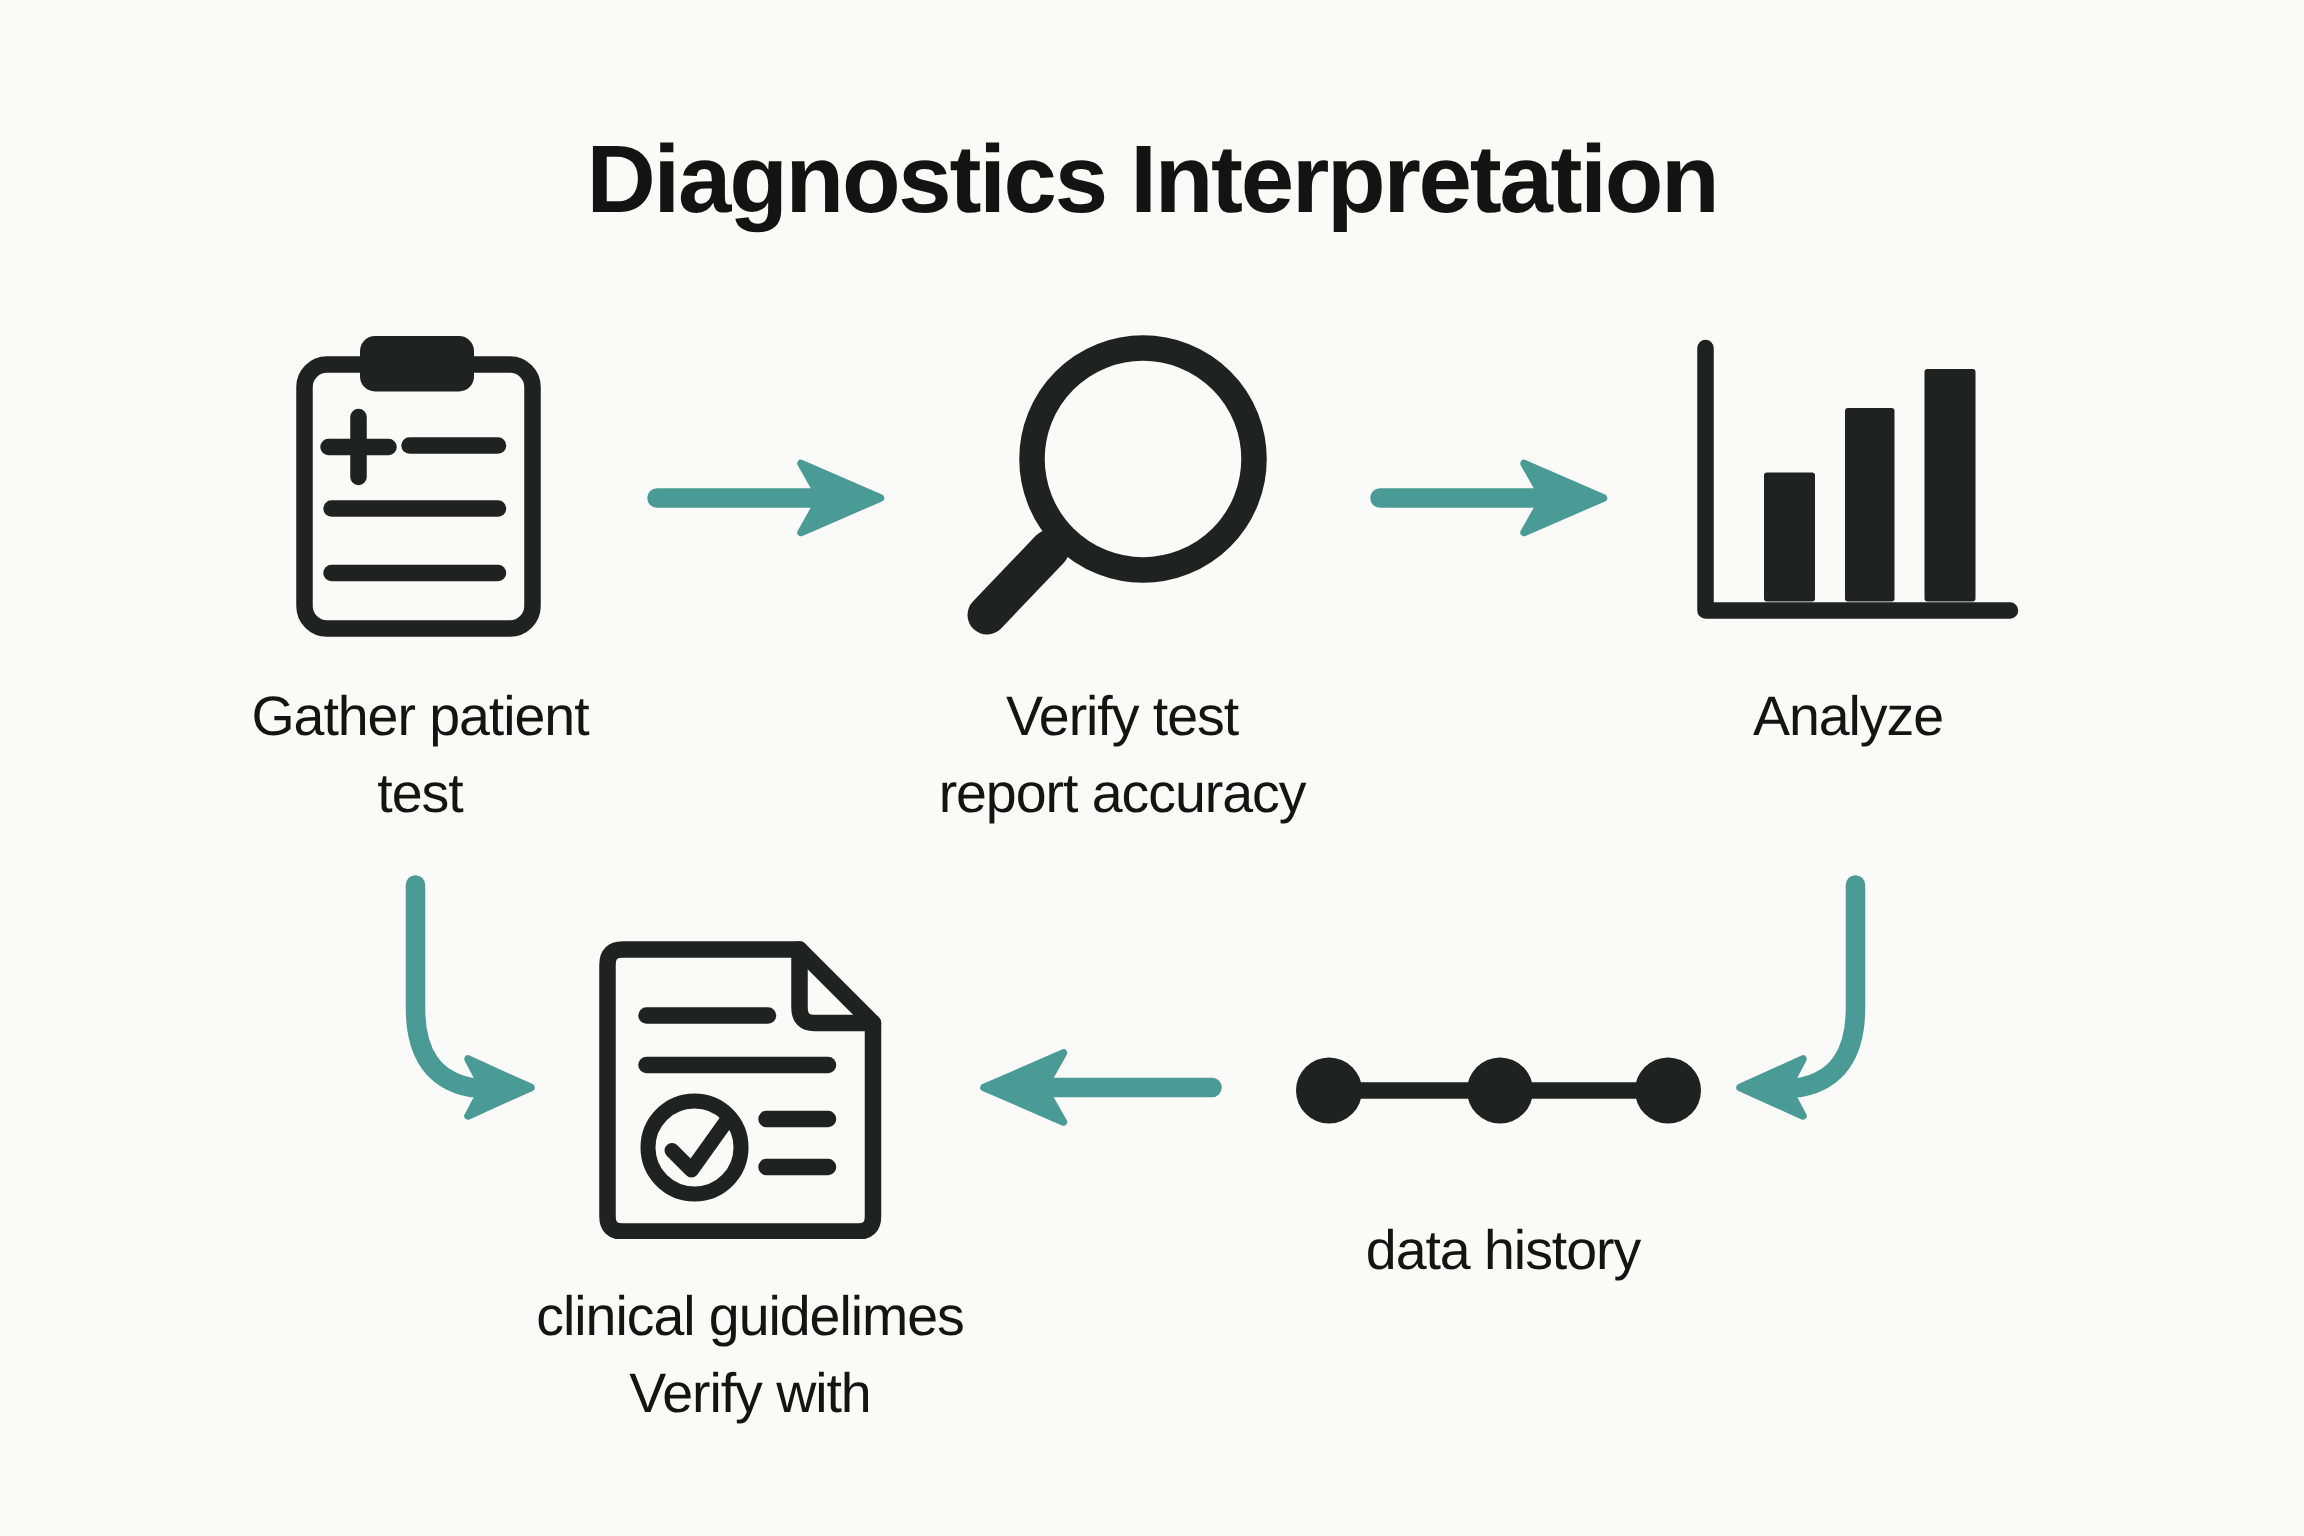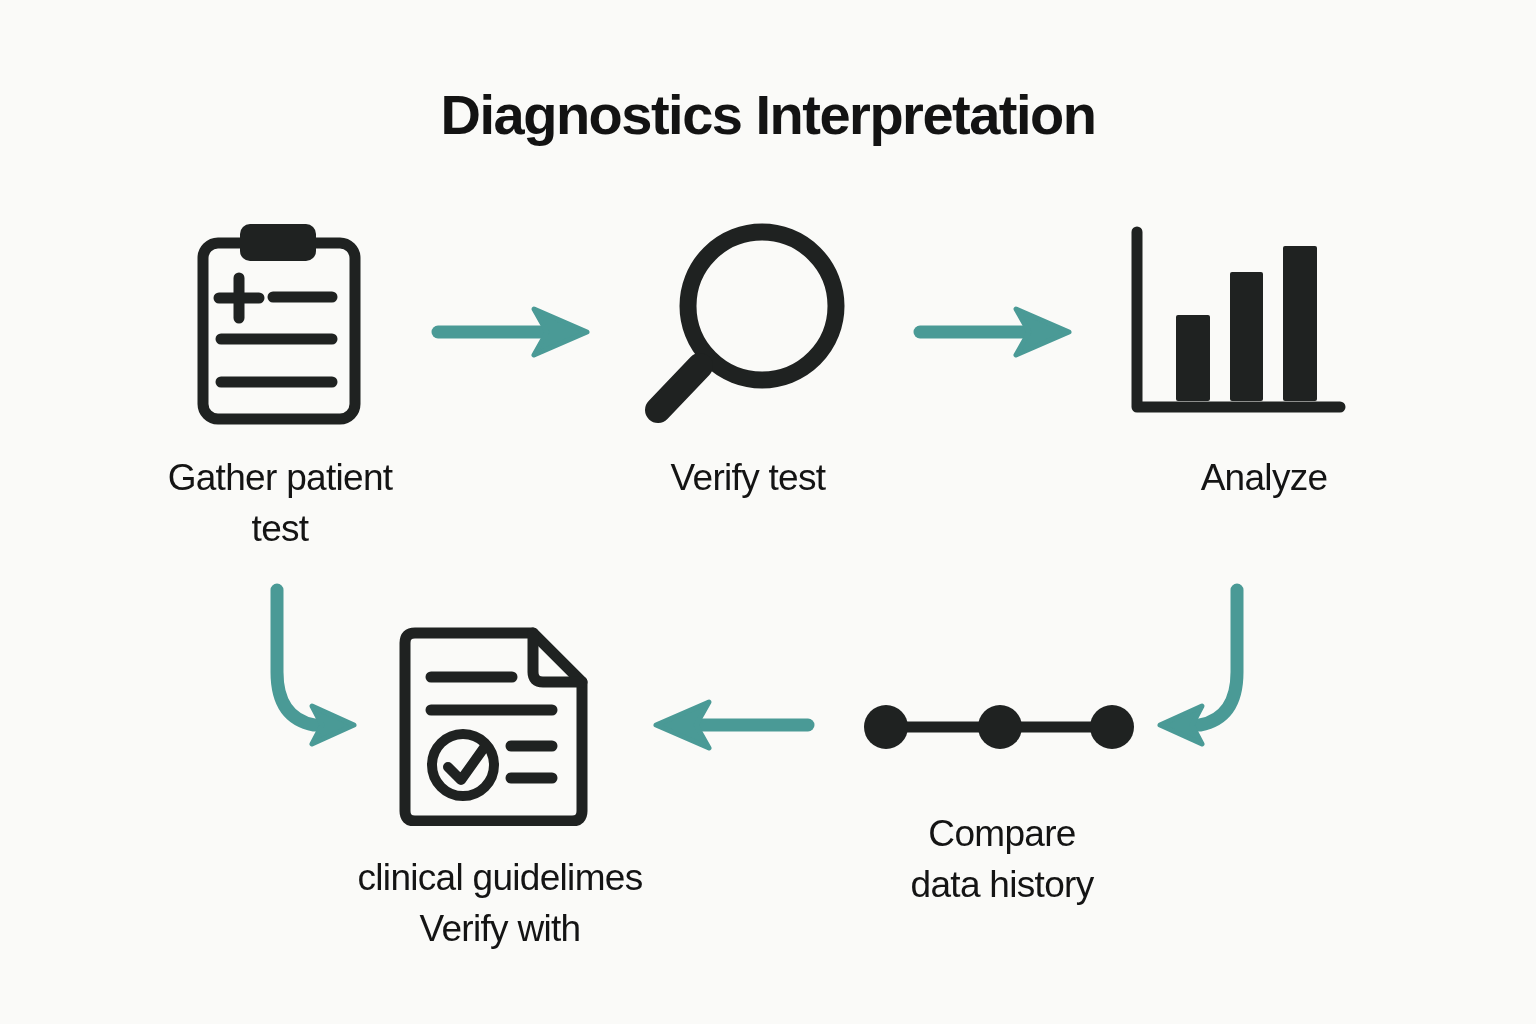--- a/index.html
+++ b/index.html
@@ -15,21 +15,21 @@
     width:1536px;height:1024px;
     background:var(--background);
     overflow:hidden;
     font-family:"Liberation Sans",sans-serif;
     color:var(--text);
   }
   .title{
     position:absolute;
     left:50%;top:82px;
     transform:translateX(-50%);
-    font-size:56px;
+    font-size:64px;
     font-weight:700;
     letter-spacing:-1.5px;
     color:#131313;
     white-space:nowrap;
   }
   .icon{position:absolute;color:var(--ink);}
   .arrow{position:absolute;color:var(--accent);}
   .icon svg,.arrow svg{display:block;width:100%;height:100%;}
   .stroke{fill:none;stroke:currentColor;stroke-linecap:round;stroke-linejoin:round;}
   .fill{fill:currentColor;stroke:none;}
@@ -40,21 +40,21 @@
     text-align:center;
     font-size:37px;
     font-weight:400;
     letter-spacing:-0.7px;
     line-height:1.38;
     color:var(--text);
     white-space:nowrap;
   }
   .l1{left:280px;top:452px;}
   .l2{left:748px;top:452px;}
-  .l3{left:1264px;top:452px;}
+  .l3{left:1232px;top:452px;}
   .l4{left:1002px;top:808px;}
   .l5{left:500px;top:852px;}
 </style>
 </head>
 <body>
 
 <div class="canvas">
 
   <div class="title">Diagnostics Interpretation</div>
 
@@ -141,28 +141,28 @@
     </svg>
   </div>
 
   <div class="label l1">
     <div>Gather patient</div>
     <div>test</div>
   </div>
 
   <div class="label l2">
     <div>Verify test</div>
+    <div>report accuracy</div>
   </div>
 
   <div class="label l3">
     <div>Analyze</div>
   </div>
 
   <div class="label l4">
-    <div>Compare</div>
     <div>data history</div>
   </div>
 
   <div class="label l5">
     <div>clinical guidelimes</div>
     <div>Verify with</div>
   </div>
 
 </div>
 

